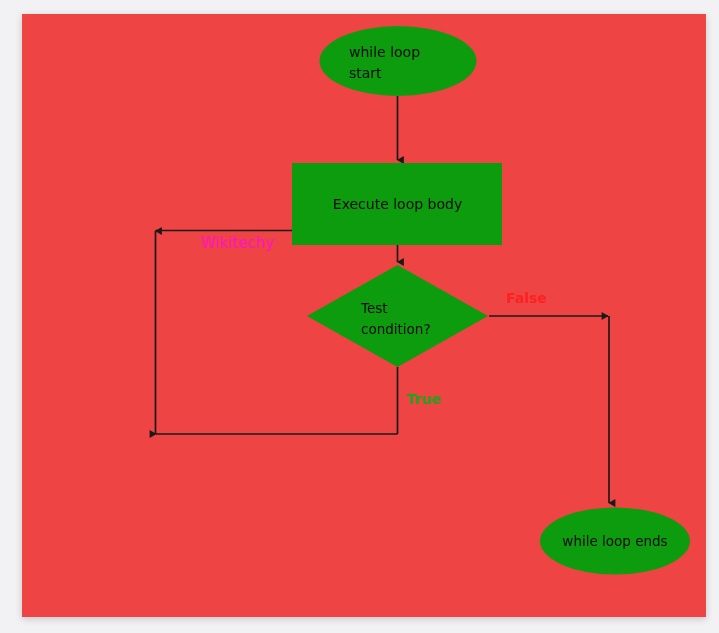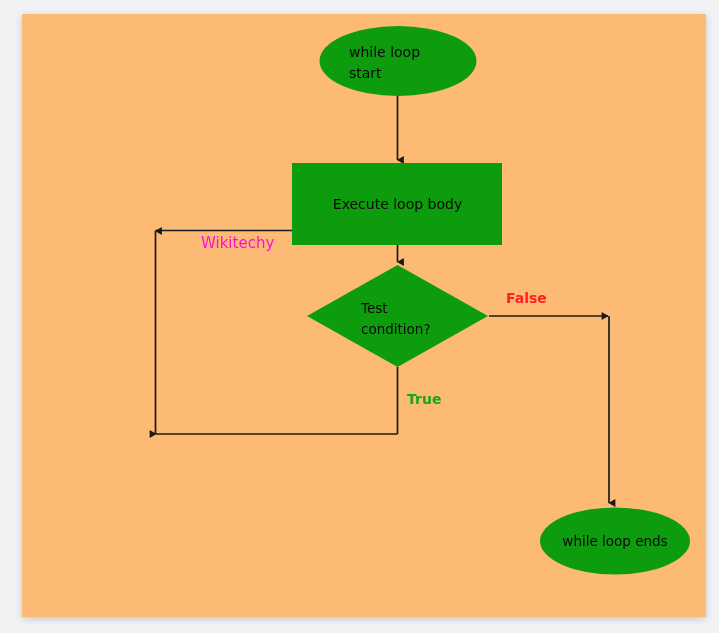--- a/index.html
+++ b/index.html
@@ -18,21 +18,21 @@
     position: relative;
     width: 719px;
     height: 633px;
   }
   #card {
     position: absolute;
     left: 22px;
     top: 14px;
     width: 684px;
     height: 603px;
-    background: #fdba74;
+    background: #ef4444;
     box-shadow: 0 2px 7px rgba(0,0,0,0.18);
   }
   #canvas-wrap {
     position: absolute;
     left: 0;
     top: 0;
     width: 684px;
     height: 603px;
   }
   svg#flowchart {

